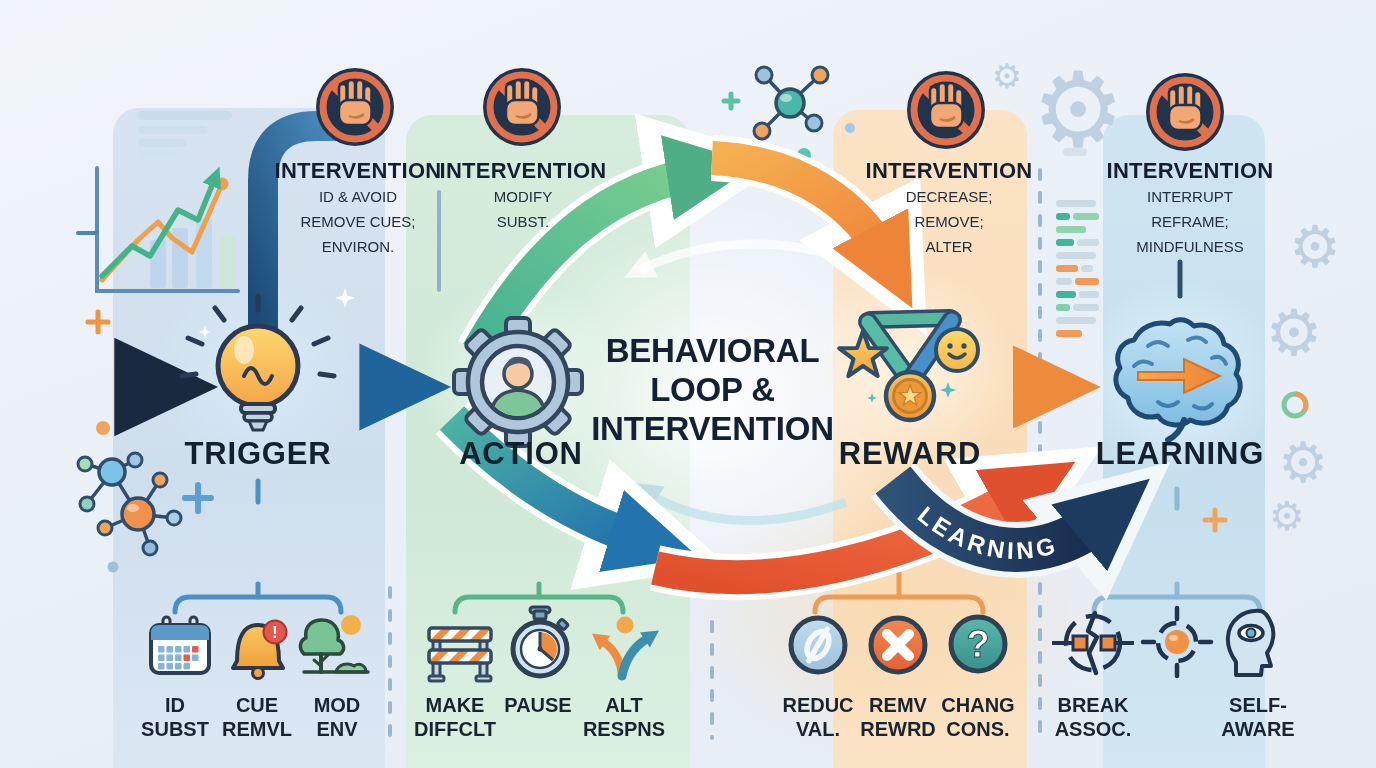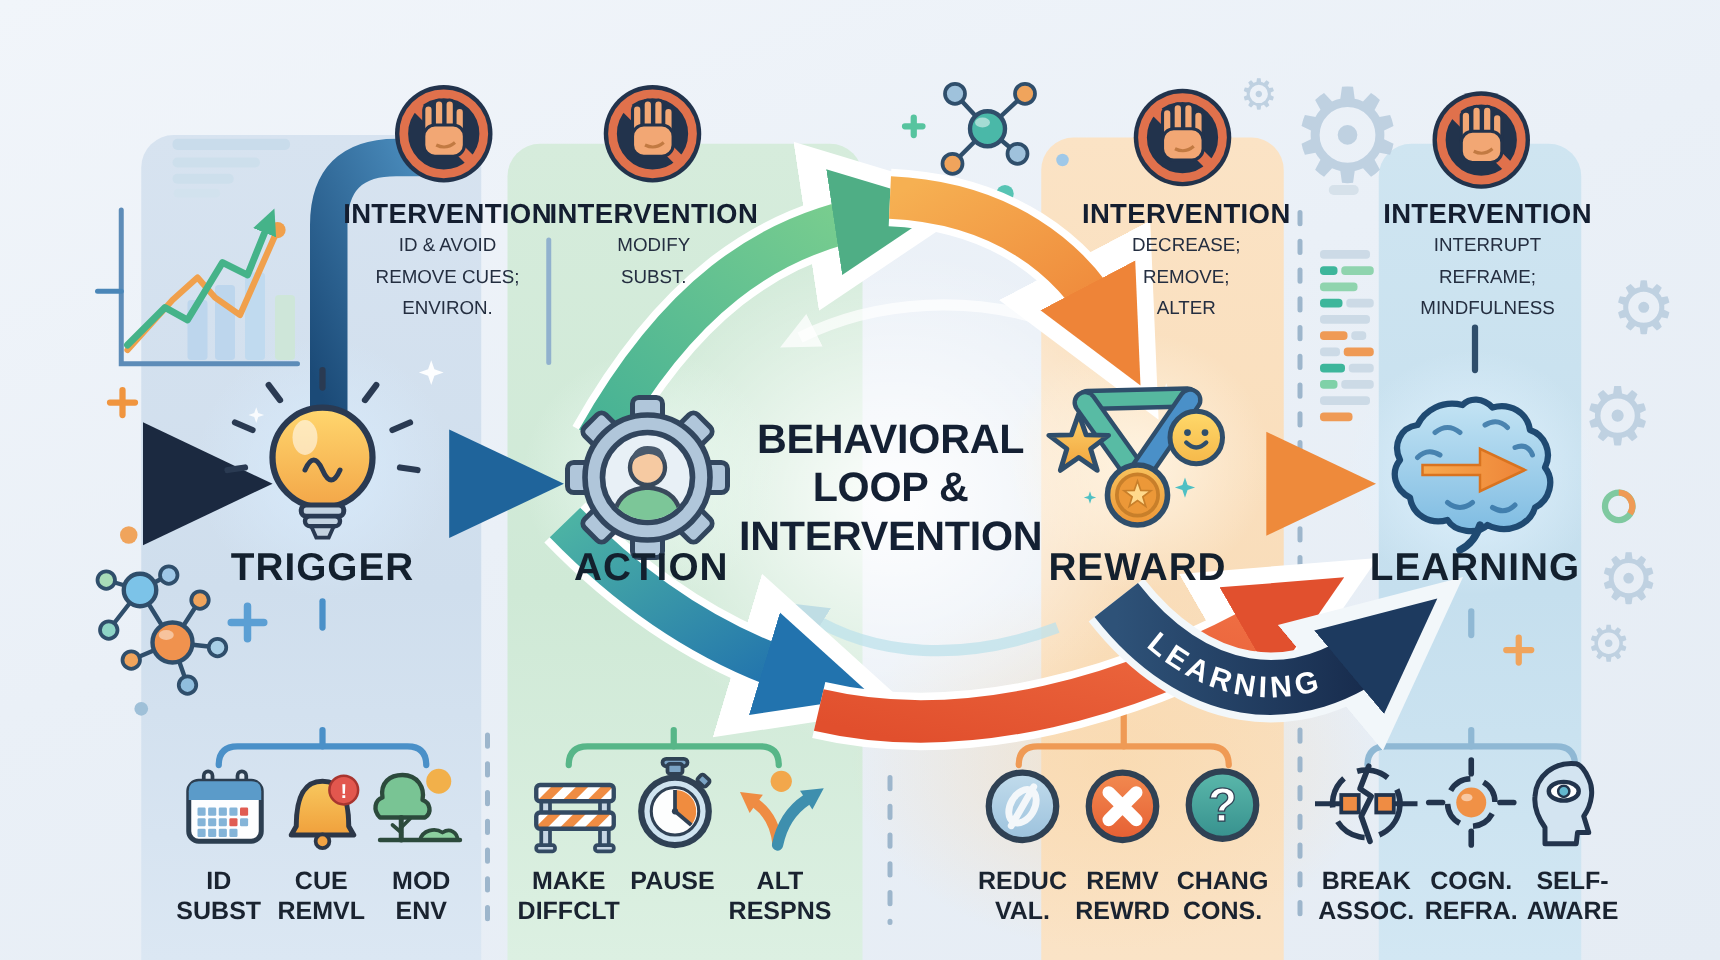--- a/index.html
+++ b/index.html
@@ -620,22 +620,18 @@
     </div>
   <div class="item-label" style="left:918px">
       <span>CHANG</span>
       <span>CONS.</span>
     </div>
 
   <div class="item-label" style="left:1033px">
       <span>BREAK</span>
       <span>ASSOC.</span>
     </div>
-  <div class="item-label" style="left:1117px">
-      <span>COGN.</span>
-      <span>REFRA.</span>
-    </div>
   <div class="item-label" style="left:1198px">
       <span>SELF-</span>
       <span>AWARE</span>
     </div>
 
 </div>
 
 </body></html>

